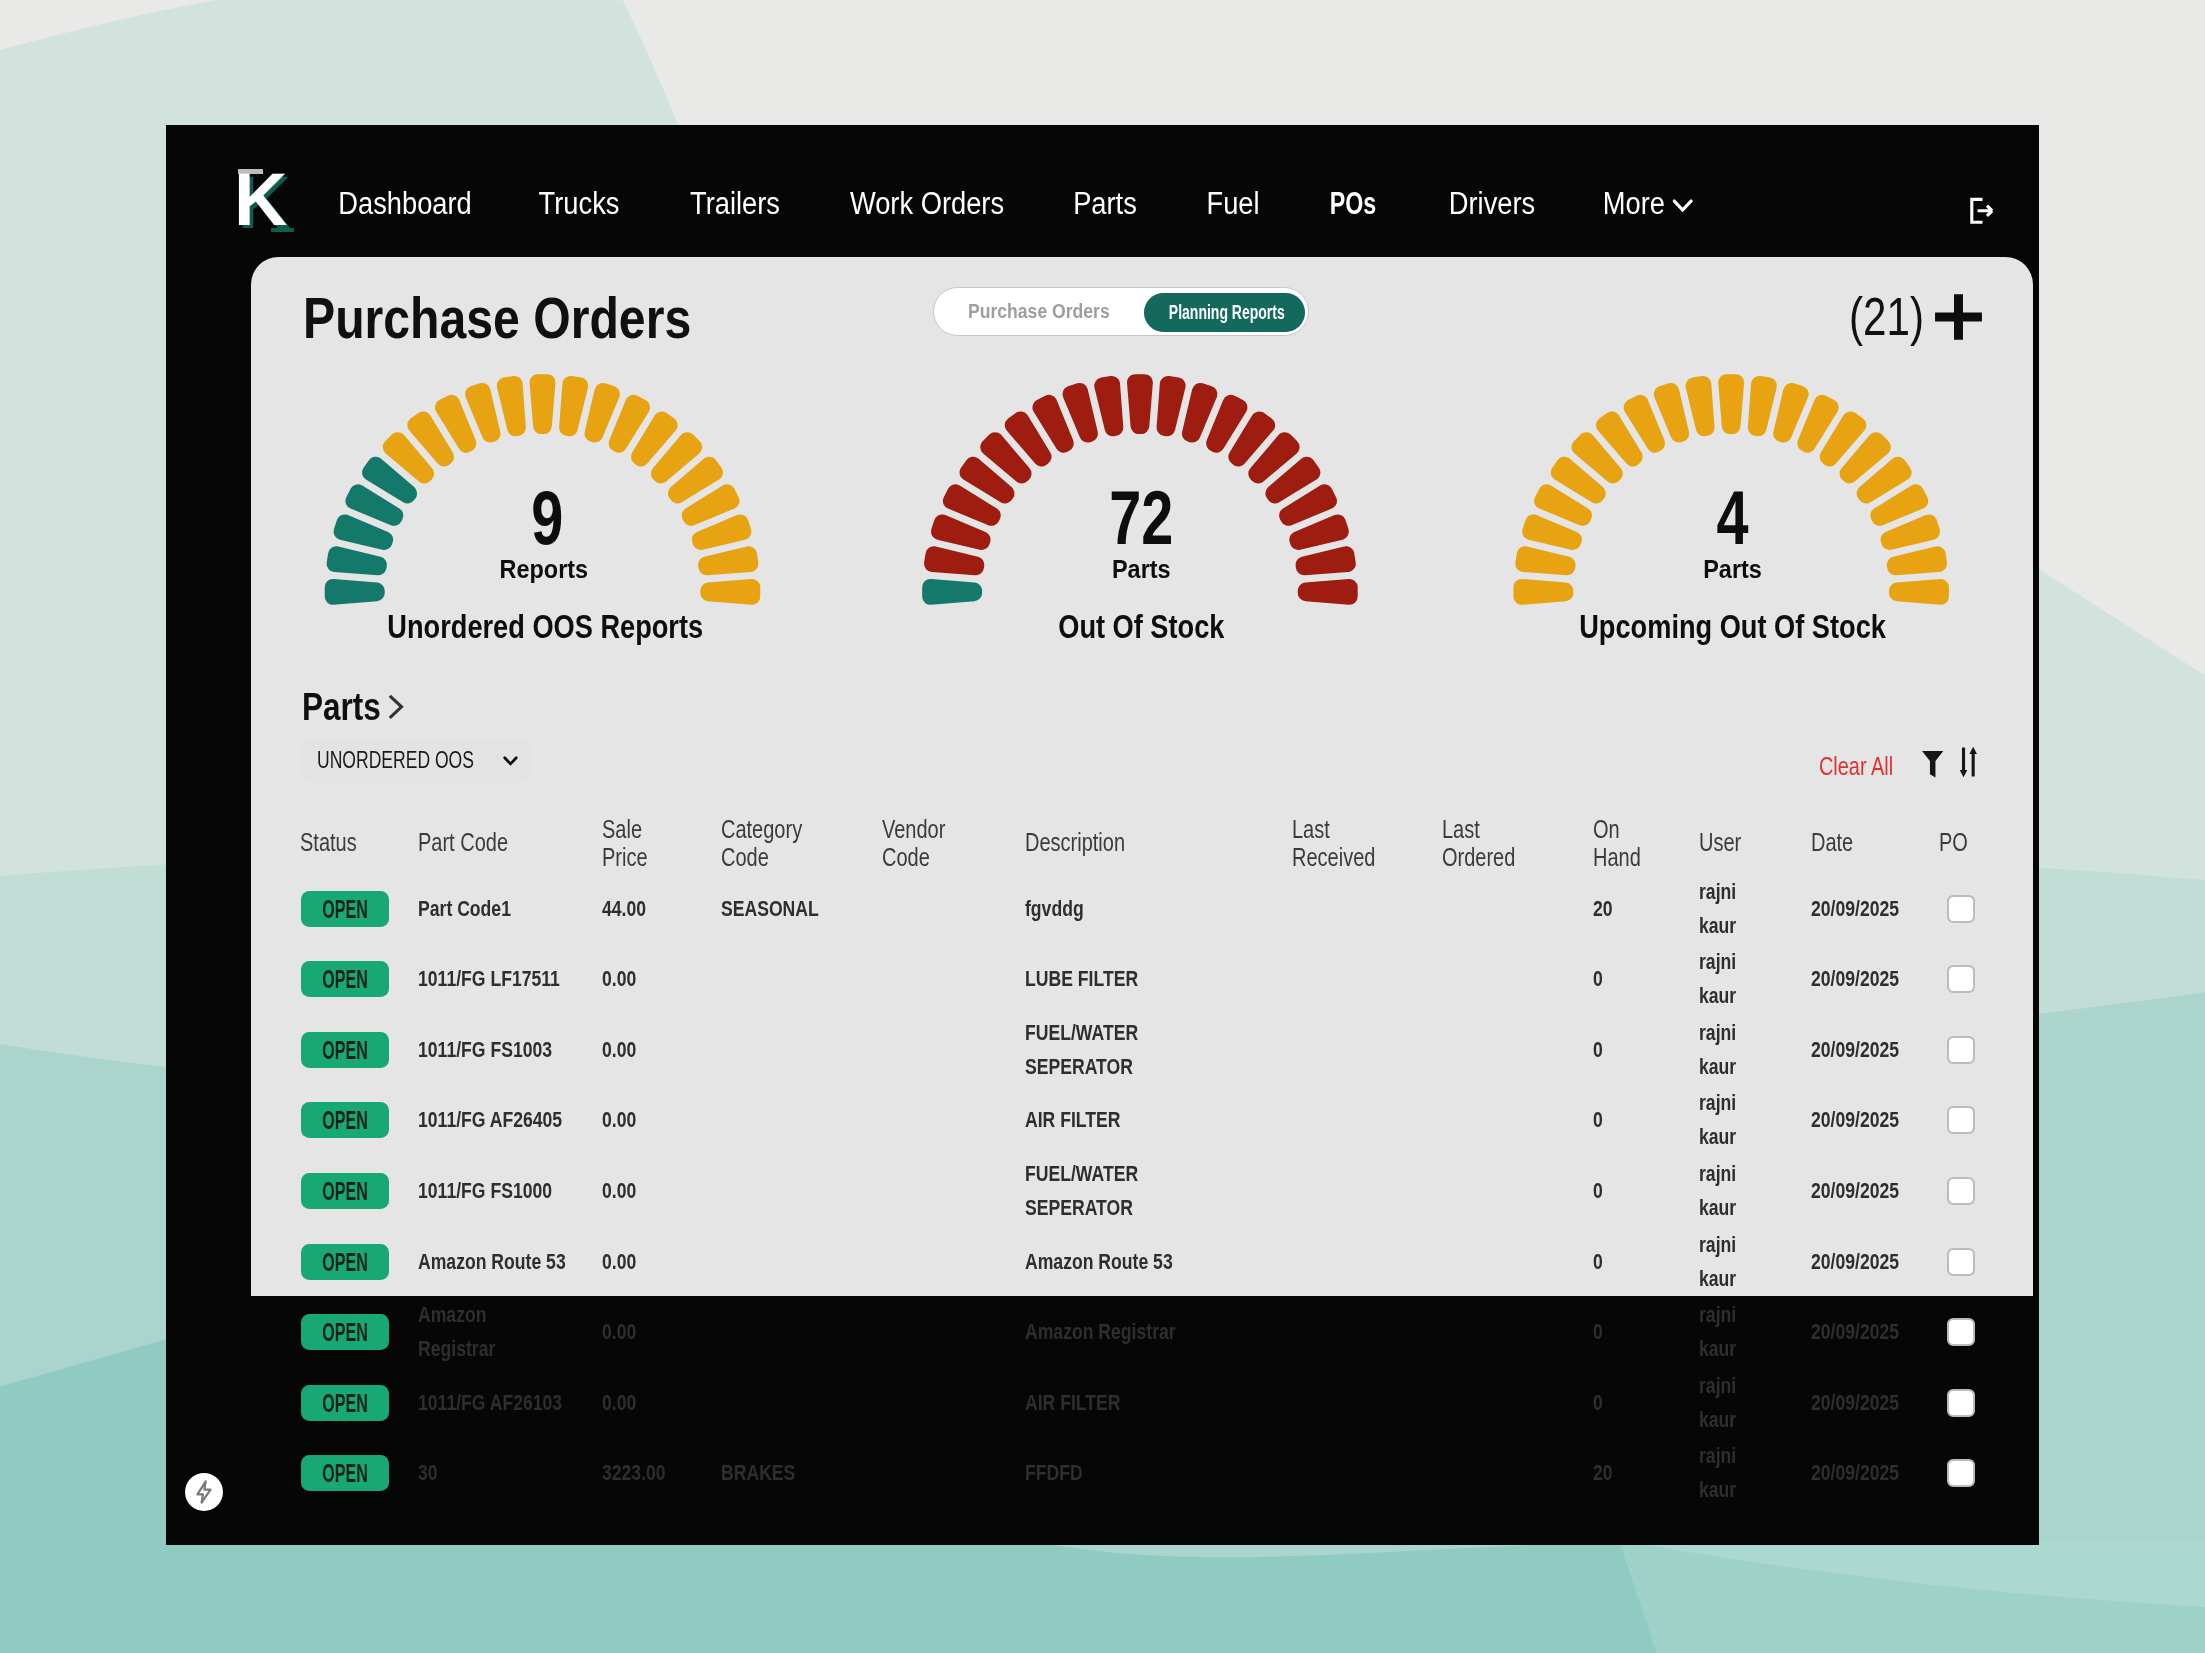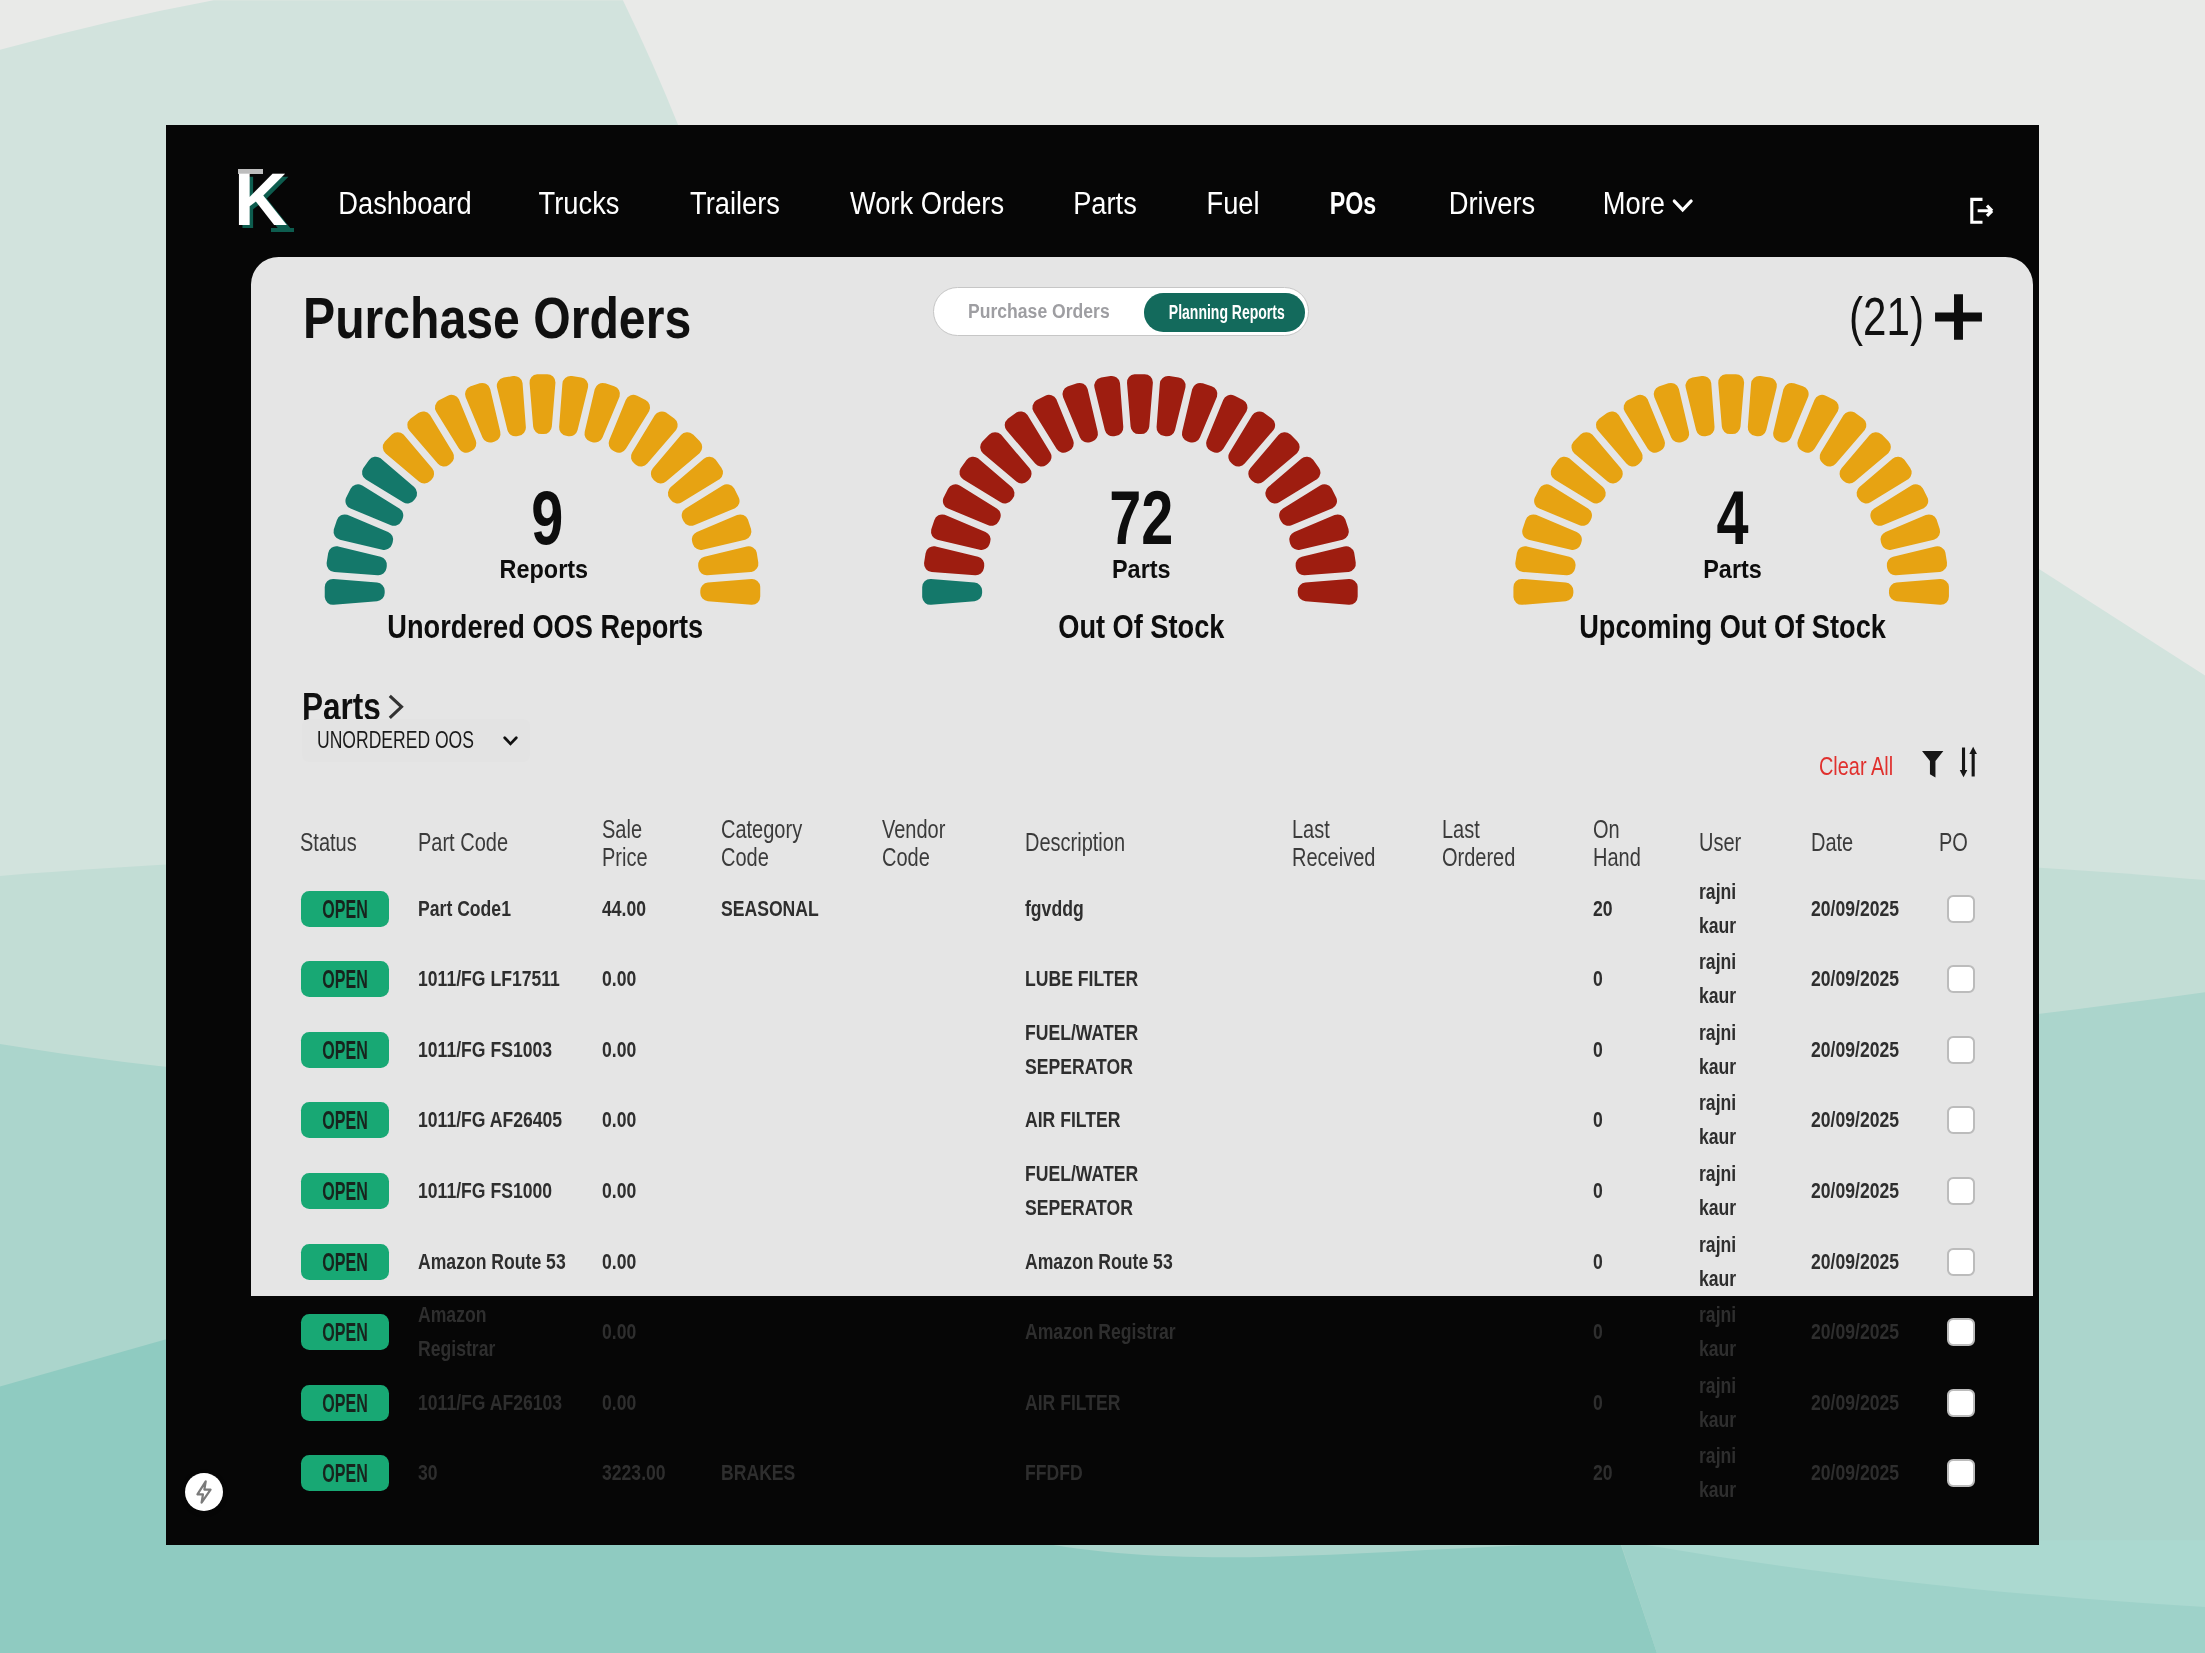--- a/index.html
+++ b/index.html
@@ -9,21 +9,21 @@
 .frame { position:absolute; left:166px; top:125px; width:1873px; height:1420px; background:#060606; }
 .nav { position:absolute; top:65px; height:27.6px; line-height:27.6px; color:#fff; font-size:31px; white-space:nowrap; transform:translateX(-50%) scaleX(.88); }
 .panel { position:absolute; left:45px; top:132px; width:1782px; height:1039px; background:#e5e5e5; border-radius:27.6px 27.6px 0 0;margin-left:40px; }
 .title { position:absolute; left:52px; top:33px; font-size:57px; line-height:57px; font-weight:bold; color:#101010; white-space:nowrap; transform:scaleX(.845); transform-origin:0 0; }
 .pill { position:absolute; left:682px; top:30px; width:376px; height:49px; background:#fff; border:1.4px solid #c6c6c6; border-radius:25px; }
 .pill .off { position:absolute; left:34px; top:0; height:46px; line-height:46px; font-size:20.7px; font-weight:bold; color:#9e9ea2; transform:scaleX(.85); transform-origin:0 50%; white-space:nowrap; }
 .pill .chip { position:absolute; left:210px; top:4.8px; width:161px; height:39px; background:#136a5c; border-radius:19.3px; color:#fff; font-size:20px; font-weight:bold; line-height:39px; text-align:center; }
 .chip-in { display:inline-block; transform:scaleX(.7); white-space:nowrap; }
 .count { position:absolute; left:1598px; top:32px; font-size:54px; line-height:54px; color:#111; transform:scaleX(.78); transform-origin:0 0; }
 .parts-h { position:absolute; left:51px; top:431px; font-size:38px; line-height:38px; font-weight:bold; color:#101010; white-space:nowrap; transform:scaleX(.83); transform-origin:0 0; }
-.dd { position:absolute; left:51px; top:462px; width:228px; height:43px; background:#e3e3e3; border-radius:6.9px; }
+.dd { position:absolute; left:51px; top:482px; width:228px; height:43px; background:#e3e3e3; border-radius:6.9px; }
 .dd-t { position:absolute; left:14.5px; top:0; height:43px; line-height:43px; font-size:23.4px; color:#1a1a1a; transform:scaleX(.75); transform-origin:0 50%; white-space:nowrap; }
 .clear { position:absolute; left:1568px; top:497px; font-size:25.5px; line-height:25.5px; color:#e0312e; transform:scaleX(.78); transform-origin:0 0; white-space:nowrap; }
 .hcell { position:absolute; font-size:25px; color:#3b3b3b; line-height:28px; transform:scaleX(.8); transform-origin:0 0; }
 .row { position:absolute; left:0; width:1782px; height:71px; }
 .badge { position:absolute; left:50px; top:17px; width:88px; height:36px; background:#18a874; border-radius:8.3px; text-align:center; }
 .bt { display:inline-block; font-size:25.5px; font-weight:bold; line-height:36px; color:#17241d; transform:scaleX(.63); }
 .cell { position:absolute; top:35px; transform:translateY(-50%) scaleX(.8); transform-origin:0 50%; line-height:34px; white-space:nowrap; }
 .b { font-weight:bold; font-size:22px; color:#2e2e2e; }
 .cbx { position:absolute; left:1696px; top:21.4px; width:28px; height:28px; border:2.1px solid #bcbcbc; border-radius:6.2px; background:#fff; }
 .gt { fill:#14786a; stroke:#14786a; }

